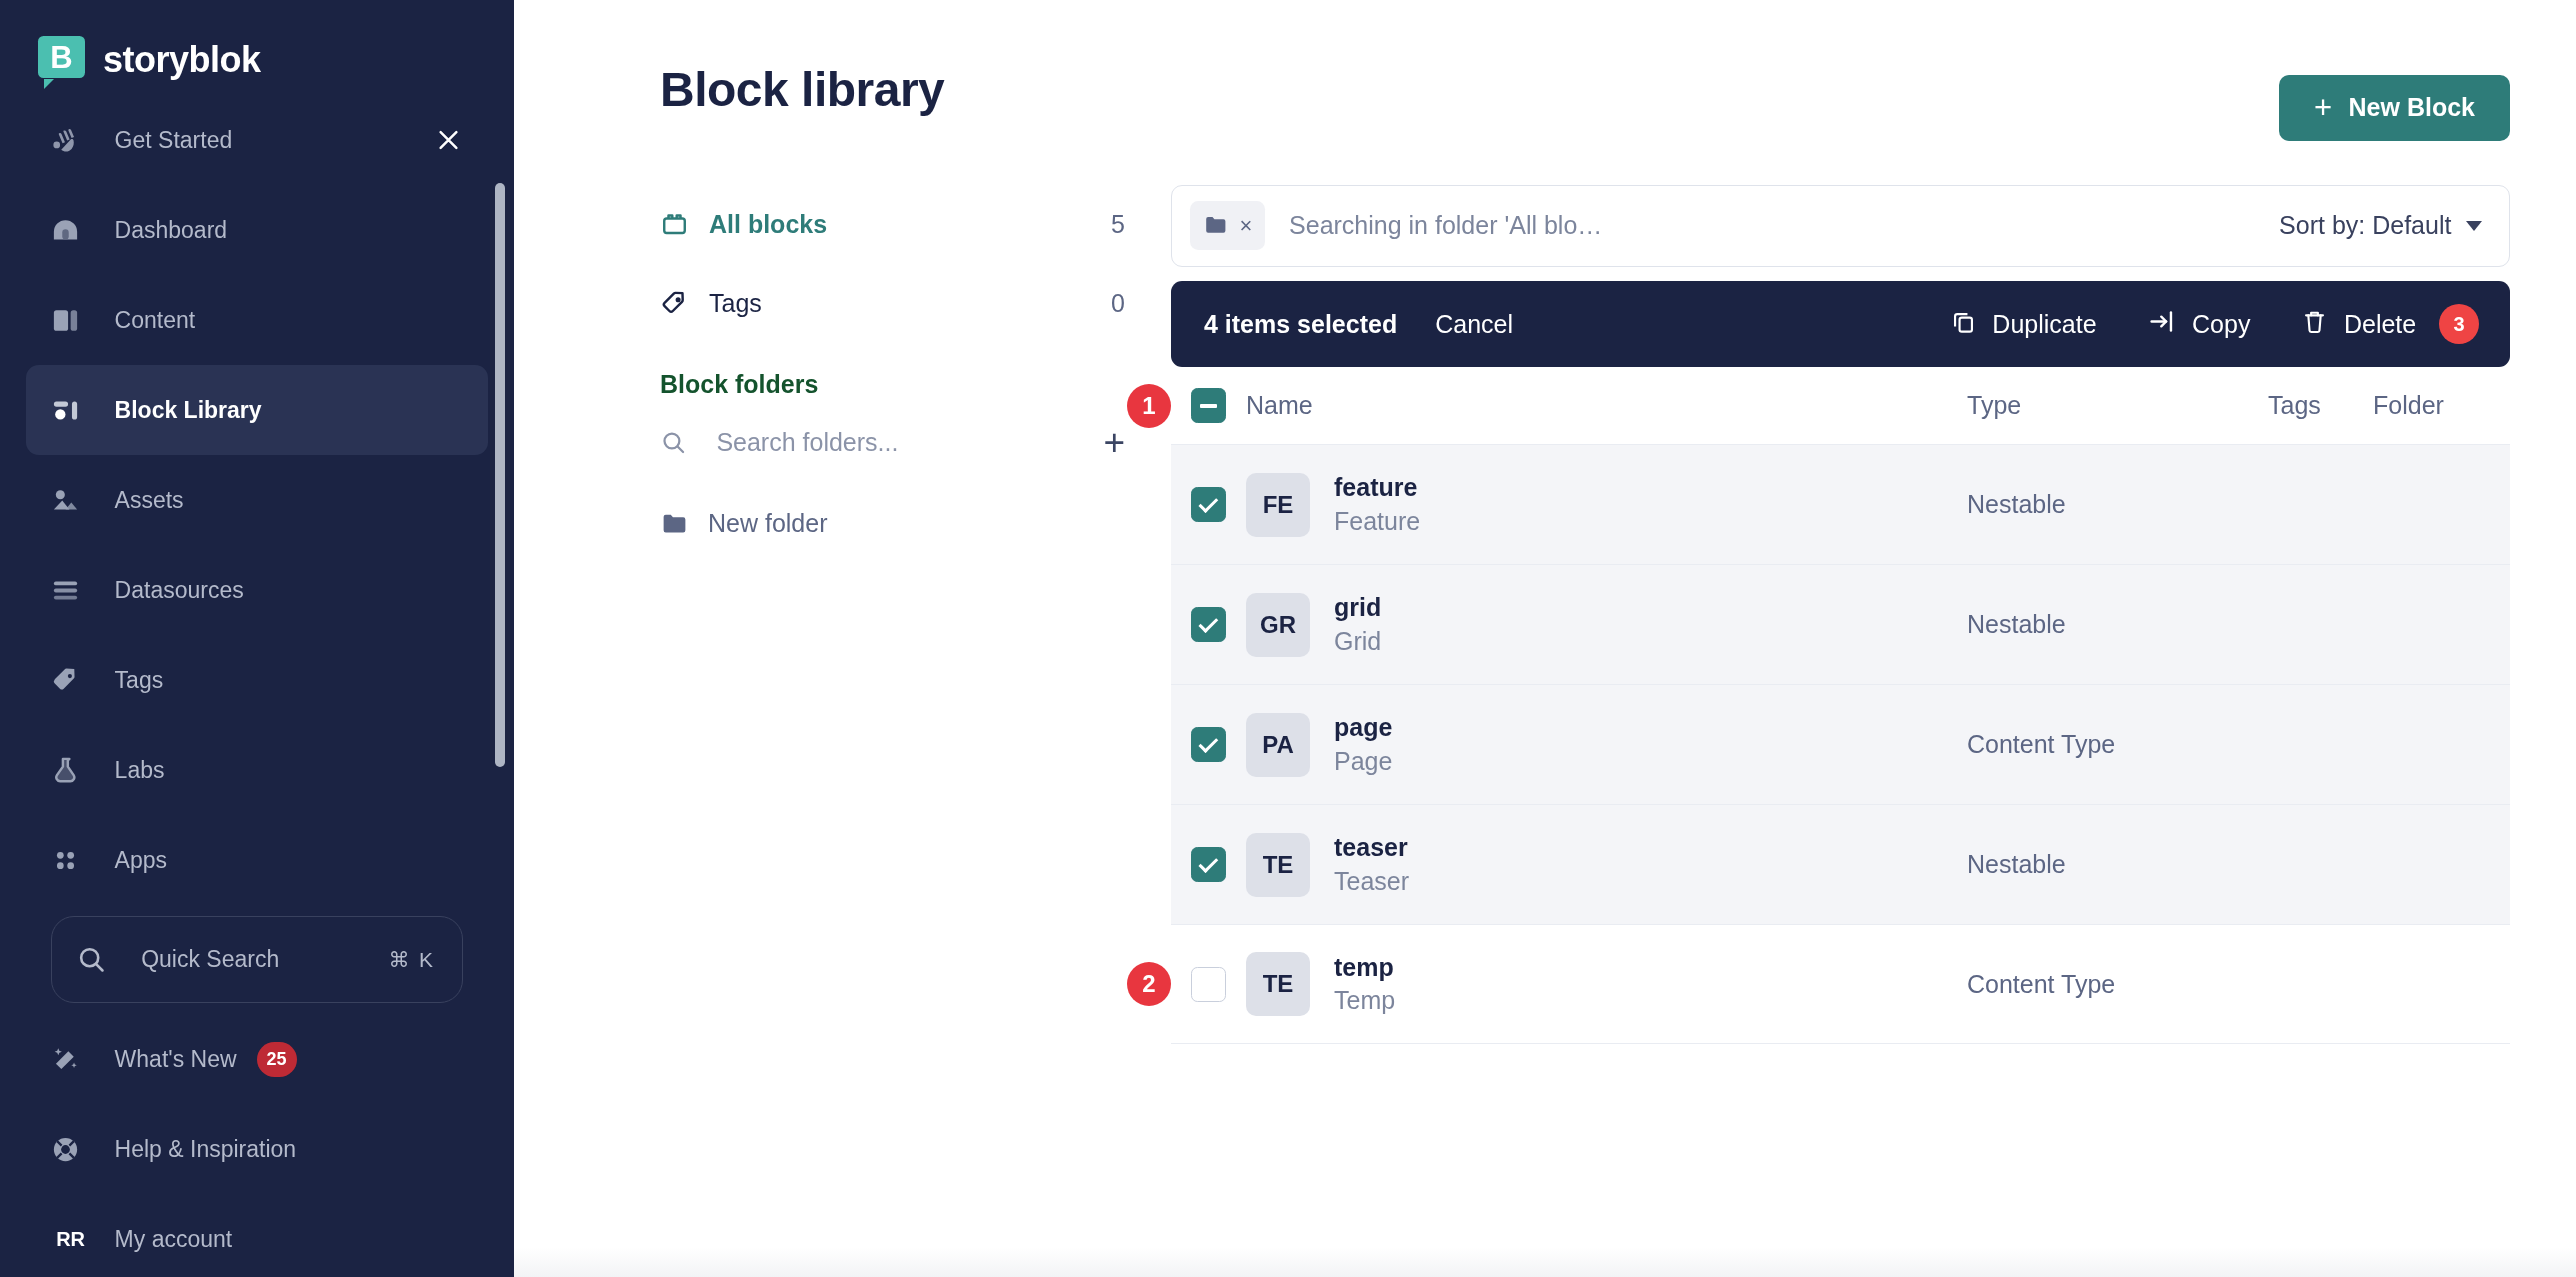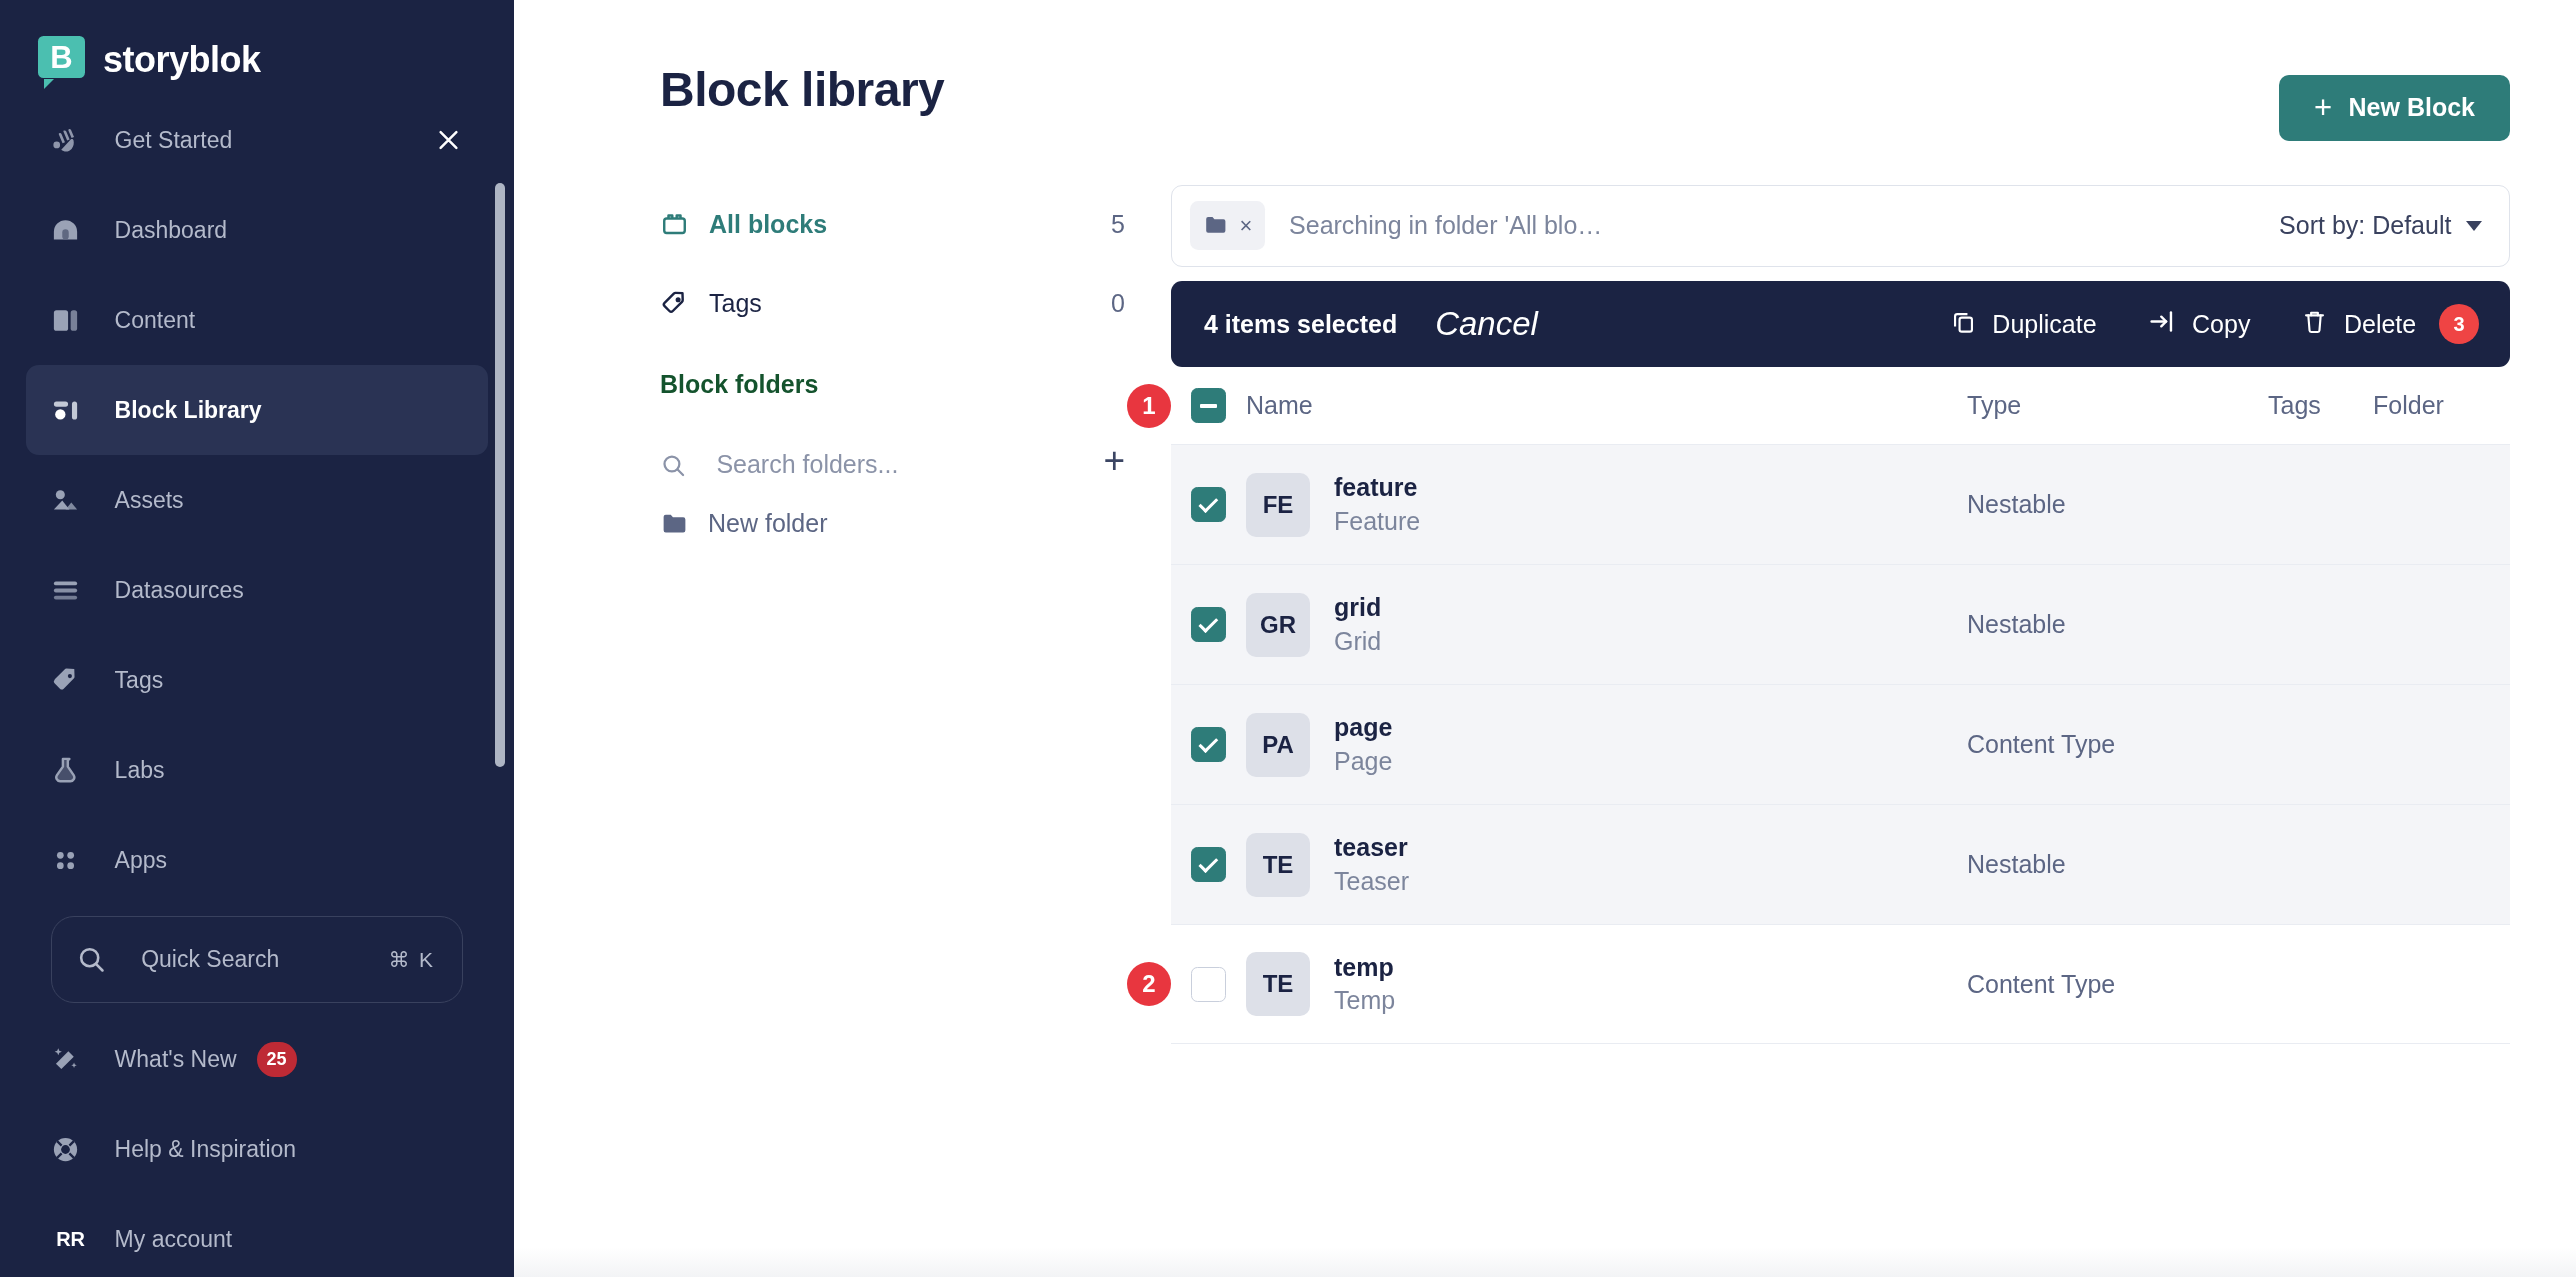--- a/index.html
+++ b/index.html
@@ -111,21 +111,21 @@
   }
   .filter-row.teal { color: #2E7C79; font-weight: bold; }
   .filter-ico { width: 40px; flex: 0 0 40px; display: flex; align-items: center; }
   .filter-label { margin-left: 9px; }
   .filter-count { margin-left: auto; color: #5C6684; font-size: 25px; font-weight: normal; }
   .filters-heading {
     font-size: 25px; color: #14532d; font-weight: bold;
     margin: 27px 0 7.3px 0;
   }
   .folder-search {
-    display: flex; align-items: flex-end; height: 73px; font-size: 25px; color: #8B93A8;
+    display: flex; align-items: center; height: 73px; font-size: 25px; color: #8B93A8;
   }
   .folder-search .ph { margin-left: 16.4px; }
   .folder-search .plus-btn {
     margin-left: auto; font-size: 37px; color: #3B4563; line-height: 1; cursor: pointer; font-weight: 300;
   }
   .new-folder-row {
     display: flex; align-items: center; height: 88px; font-size: 25px; color: #5C6684; cursor: pointer;
   }
   .new-folder-row .lbl { margin-left: 8px; }
 
@@ -147,21 +147,21 @@
   .sortby { margin-left: auto; display: flex; align-items: center; gap: 14.6px; color: #39415E; font-size: 25px; cursor: pointer; }
   .caret { width: 0; height: 0; border-left: 8.2px solid transparent; border-right: 8.2px solid transparent; border-top: 10px solid #39415E; }
 
   .seltoolbar {
     margin-top: 14.6px;
     height: 86px; background: #1B2343; border-radius: 11px;
     display: flex; align-items: center; padding: 0 31px 0 33px;
     color: #ffffff;
   }
   .seltoolbar .sel-count { font-size: 25px; font-weight: bold; }
-  .seltoolbar .sel-cancel { font-size: 33px; margin-left: 38px; cursor: pointer; font-style: italic; }
+  .seltoolbar .sel-cancel { font-size: 25px; margin-left: 38px; cursor: pointer; }
   .tb-actions { margin-left: auto; display: flex; align-items: center; gap: 51px; }
   .tb-act { display: flex; align-items: center; gap: 15.5px; font-size: 25px; cursor: pointer; }
   .tb-badge {
     background: #EF4444; color: #ffffff; font-size: 20px; font-weight: bold;
     width: 40px; height: 40px; border-radius: 912px;
     display: flex; align-items: center; justify-content: center;
     margin-left: 7.3px;
   }
 
   .thead {

